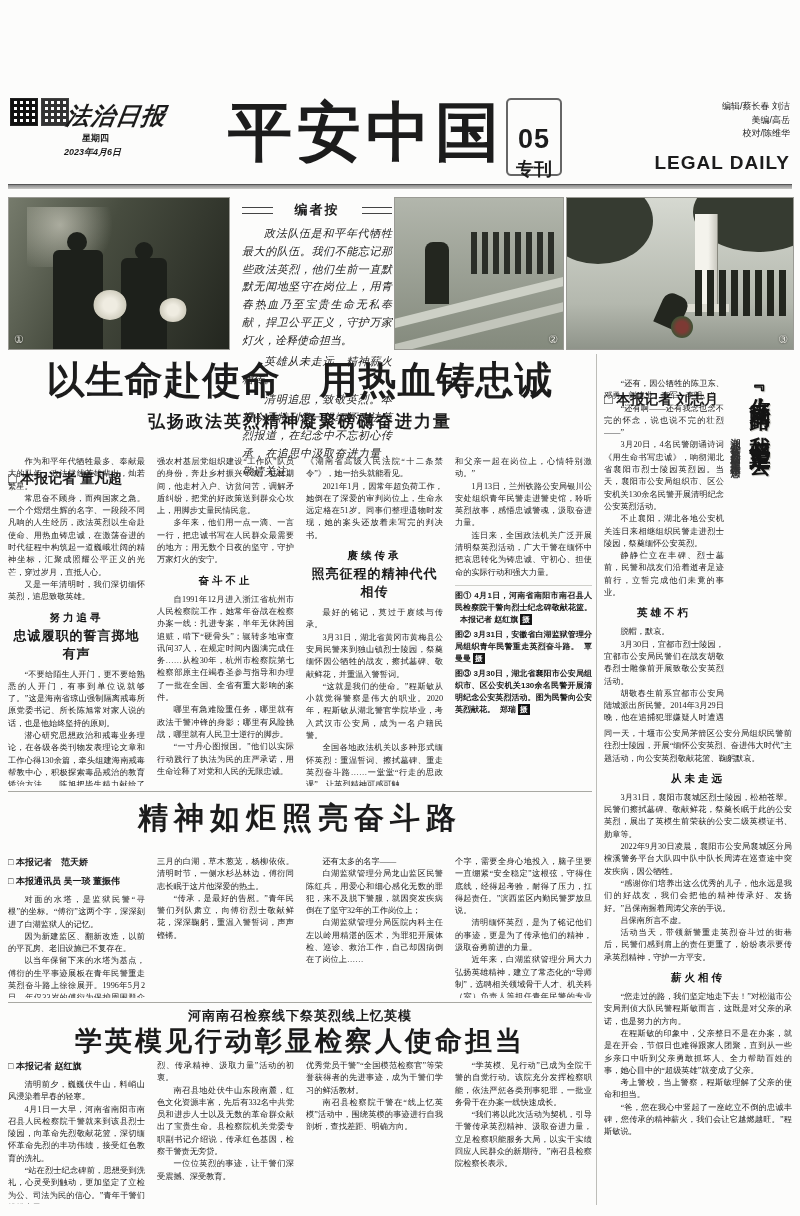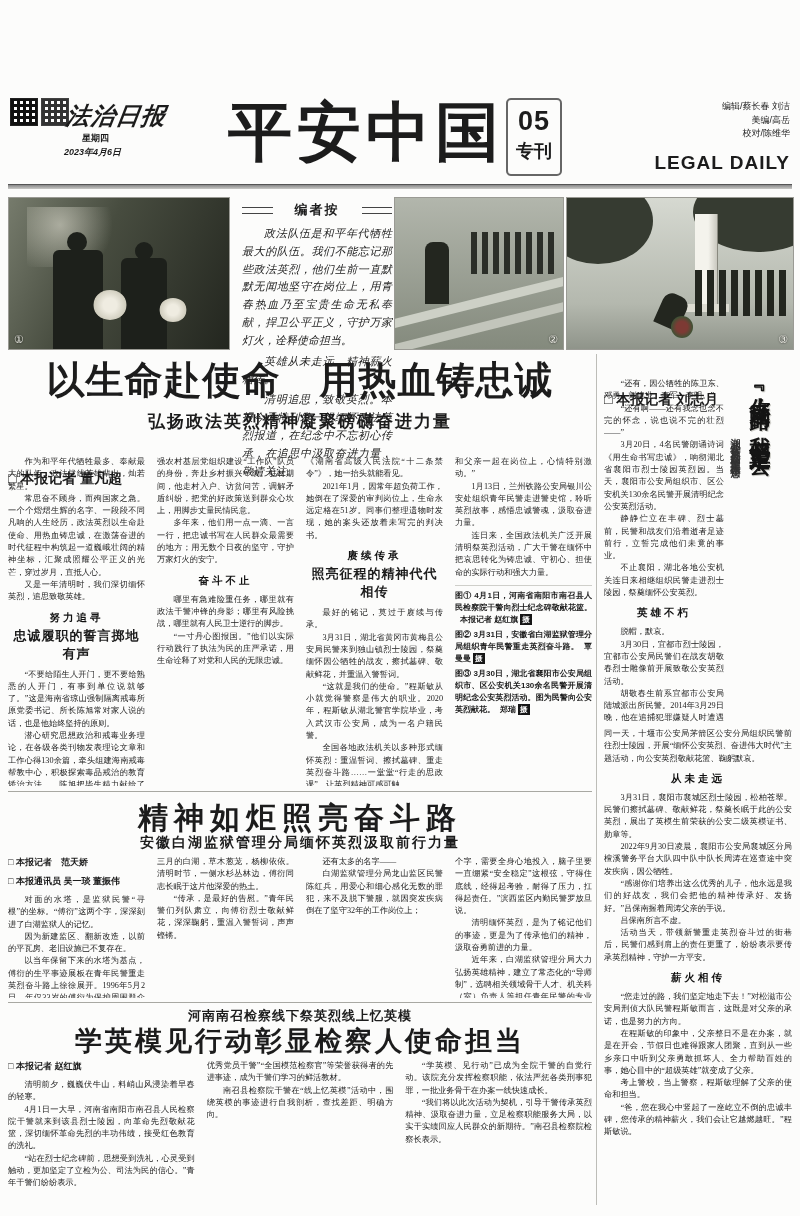--- a/index.html
+++ b/index.html
@@ -12,21 +12,21 @@
       background:
         repeating-linear-gradient(0deg,#111 0 3px,transparent 3px 6px),
         repeating-linear-gradient(90deg,#111 0 3px,#fff 3px 6px);}
   .brand{font-family:"DejaVu Serif",serif;font-style:italic;font-weight:bold;
          font-size:24px;transform:skew(-8deg);letter-spacing:1px;}
   .mh-small{font-size:9px;font-weight:bold;font-family:"Liberation Sans",sans-serif;}
   .mh-title{font-family:"Liberation Sans",sans-serif;font-weight:900;font-size:64px;
             letter-spacing:5px;line-height:1;}
   .pagebox{width:52px;height:74px;border:2px solid #666;border-radius:5px;
            text-align:center;font-family:"Liberation Sans",sans-serif;}
-  .pagebox .no{font-size:27px;font-weight:bold;letter-spacing:1px;margin-top:6px;}
+  .pagebox .no{font-size:27px;font-weight:bold;letter-spacing:1px;margin-top:24px;}
   .pagebox .ed{font-size:18px;font-weight:bold;margin-top:2px;}
   .staff{font-size:9px;text-align:right;line-height:1.5;font-family:"Liberation Sans",sans-serif;}
   .latin{font-family:"Liberation Sans",sans-serif;font-weight:900;font-size:19px;letter-spacing:1px;}
   .mh-rule{height:4px;background:linear-gradient(#888,#c9c9c6);border-top:1px solid #555;}
   
   .photo{border:1px solid #9a9a94;overflow:hidden;}
   .badge{position:absolute;color:#f2f2ea;font-size:11px;line-height:1;
          text-shadow:0 0 2px #000;font-family:"Liberation Sans",sans-serif;}
   
   .note{border:0;padding:2px 6px;}
@@ -176,20 +176,21 @@
         </div>
         <p class="para">“不要给陌生人开门，更不要给熟悉的人开门，有事到单位说就够了。”这是海南省琼山强制隔离戒毒所原党委书记、所长陈旭常对家人说的话，也是他始终坚持的原则。</p>
         <p class="para">潜心研究思想政治和戒毒业务理论，在各级各类刊物发表理论文章和工作心得130余篇，牵头组建海南戒毒帮教中心，积极探索毒品戒治的教育矫治方法……陈旭把毕生精力献给了挚爱的司法行政戒毒事业。</p>
       </div>
     <div class="col">
         <p class="para cont">强农村基层党组织建设“工作队”队员的身份，奔赴乡村振兴一线。驻村期间，他走村入户、访贫问苦，调解矛盾纠纷，把党的好政策送到群众心坎上，用脚步丈量民情民意。</p>
         <p class="para">多年来，他们用一点一滴、一言一行，把忠诚书写在人民群众最需要的地方；用无数个日夜的坚守，守护万家灯火的安宁。</p>
         <div class="subhead">
           <div class="sub-k">奋斗不止</div>
         </div>
+        <p class="para">自1991年12月进入浙江省杭州市人民检察院工作，她常年奋战在检察办案一线：扎进专案，半年无休跨国追赃，啃下“硬骨头”；辗转多地审查讯问37人，在规定时间内圆满完成任务……从检30年，杭州市检察院第七检察部原主任竭春圣参与指导和办理了一批在全国、全省有重大影响的案件。</p>
         <p class="para">哪里有急难险重任务，哪里就有政法干警冲锋的身影；哪里有风险挑战，哪里就有人民卫士逆行的脚步。</p>
         <p class="para">“一寸丹心图报国。”他们以实际行动践行了执法为民的庄严承诺，用生命诠释了对党和人民的无限忠诚。</p>
       </div>
     <div class="col">
         <p class="para cont">《湖南省高级人民法院“十二条禁令”》，她一抬头就能看见。</p>
         <p class="para">2021年1月，因常年超负荷工作，她倒在了深爱的审判岗位上，生命永远定格在51岁。同事们整理遗物时发现，她的案头还放着未写完的判决书。</p>
         <div class="subhead">
           <div class="sub-k">赓续传承</div>
           <div class="sub-t">照亮征程的精神代代相传</div>
         </div>
@@ -211,22 +212,22 @@
   </div>
 
   <div class="abs vrule" style="left:596px;top:354px;height:851px;"></div>
 
   <div class="abs byline" style="left:604px;top:358px;">□ 本报记者 刘志月</div>
 
   <div class="abs" style="left:604px;top:378px;width:120px;height:344px;overflow:hidden;">
       <p class="para">“还有，因公牺牲的陈卫东、邓勇、刘建业、李军、李明。”</p>
       <p class="para">“还有啊——还有我念也念不完的怀念，说也说不完的壮烈——”</p>
       <p class="para">3月20日，4名民警朗诵诗词《用生命书写忠诚》，响彻湖北省襄阳市烈士陵园英烈园。当天，襄阳市公安局组织市、区公安机关130余名民警开展清明纪念公安英烈活动。</p>
+      <p class="para">不止襄阳，湖北各地公安机关连日来相继组织民警走进烈士陵园，祭奠缅怀公安英烈。</p>
       <p class="para">静静伫立在丰碑、烈士墓前，民警和战友们沿着逝者足迹前行，立誓完成他们未竟的事业。</p>
-      <p class="para">不止襄阳，湖北各地公安机关连日来相继组织民警走进烈士陵园，祭奠缅怀公安英烈。</p>
       <div class="subhead">
         <div class="sub-k">英雄不朽</div>
       </div>
       <p class="para">脱帽，默哀。</p>
       <p class="para">3月30日，宜都市烈士陵园，宜都市公安局民警们在战友胡敬春烈士雕像前开展致敬公安英烈活动。</p>
       <p class="para">胡敬春生前系宜都市公安局陆城派出所民警。2014年3月29日晚，他在追捕犯罪嫌疑人时遭遇暴力对抗，因伤势过重离世。</p>
     </div>
 
   <div class="abs vsub" style="left:728px;top:430px;height:250px;">湖北公安传承英烈精神坚定理想信念</div>
   <div class="abs vhead" style="left:746px;top:378px;height:344px;">『你走过的路，我们坚定走下去』</div>
@@ -245,57 +246,62 @@
         <div class="sub-k">薪火相传</div>
       </div>
       <p class="para">“您走过的路，我们坚定地走下去！”对松滋市公安局刑侦大队民警程斯敏而言，这既是对父亲的承诺，也是努力的方向。</p>
       <p class="para">在程斯敏的印象中，父亲整日不是在办案，就是在开会，节假日也难得跟家人团聚，直到从一些乡亲口中听到父亲勇敢抓坏人、全力帮助百姓的事，她心目中的“超级英雄”就变成了父亲。</p>
       <p class="para">考上警校，当上警察，程斯敏理解了父亲的使命和担当。</p>
       <p class="para">“爸，您在我心中竖起了一座屹立不倒的忠诚丰碑，您传承的精神薪火，我们会让它越燃越旺。”程斯敏说。</p>
     </div>
 
   <div class="abs hrule" style="left:8px;top:791px;width:584px;"></div>
   <div class="abs h-story2" style="left:8px;top:798px;width:584px;">精神如炬照亮奋斗路</div>
-  <div class="abs h-story2sub" style="left:8px;top:834px;width:584px;">安徽白湖监狱管理分局缅怀英烈汲取前行力量</div>
 
   <div class="abs cols" style="left:8px;top:856px;width:584px;height:142px;">
     <div class="col">
         <p class="by2">□ 本报记者　范天娇</p>
         <p class="by2">□ 本报通讯员 吴一琰 董振伟</p>
         <p class="para">对面的水塔，是监狱民警“寻根”的坐标。“傅衍”这两个字，深深刻进了白湖监狱人的记忆。</p>
         <p class="para">因为新建监区、翻新改造，以前的平瓦房、老旧设施已不复存在。</p>
         <p class="para">以当年保留下来的水塔为基点，傅衍的生平事迹展板在青年民警重走英烈奋斗路上徐徐展开。1996年5月2日，年仅33岁的傅衍为保护周围群众的安全，在监区内与歹徒英勇搏斗、壮烈牺牲，先后被司法部、民政部追授荣誉称号。</p>
       </div>
     <div class="col">
         <p class="para cont">三月的白湖，草木葱茏，杨柳依依。清明时节，一侧水杉丛林边，傅衍同志长眠于这片他深爱的热土。</p>
         <p class="para">“传承，是最好的告慰。”青年民警们列队肃立，向傅衍烈士敬献鲜花，深深鞠躬，重温入警誓词，声声铿锵。</p>
       </div>
     <div class="col">
         <p class="para">还有太多的名字——</p>
         <p class="para">白湖监狱管理分局龙山监区民警陈红兵，用爱心和细心感化无数的罪犯，来不及脱下警服，就因突发疾病倒在了坚守32年的工作岗位上；</p>
+        <p class="para">白湖监狱管理分局医院内科主任左以岭用精湛的医术，为罪犯开展体检、巡诊、救治工作，自己却因病倒在了岗位上……</p>
       </div>
     <div class="col">
         <p class="para cont">个字，需要全身心地投入，脑子里要一直绷紧“安全稳定”这根弦，守得住底线，经得起考验，耐得了压力，扛得起责任。”滨西监区内勤民警罗放旦说。</p>
         <p class="para">清明缅怀英烈，是为了铭记他们的事迹，更是为了传承他们的精神，汲取奋勇前进的力量。</p>
         <p class="para">近年来，白湖监狱管理分局大力弘扬英雄精神，建立了常态化的“导师制”，选聘相关领域骨干人才、机关科（室）负责人等担任青年民警的专业导师，以“师带徒、老带新”的方式，让新警尽快适应工作环境，让导师在互动中教学相长。</p>
       </div>
   </div>
 
   <div class="abs hrule" style="left:8px;top:1002px;width:584px;"></div>
   <div class="abs h-story3" style="left:8px;top:1023px;width:584px;">学英模见行动彰显检察人使命担当</div>
   <div class="abs h-kicker" style="left:8px;top:1007px;width:584px;">河南南召检察线下祭英烈线上忆英模</div>
 
   <div class="abs cols" style="left:8px;top:1060px;width:584px;height:144px;">
     <div class="col">
         <p class="by2">□ 本报记者 赵红旗</p>
         <p class="para">清明前夕，巍巍伏牛山，料峭山风浸染着早春的轻寒。</p>
         <p class="para">4月1日一大早，河南省南阳市南召县人民检察院干警就来到该县烈士陵园，向革命先烈敬献花篮，深切缅怀革命先烈的丰功伟绩，接受红色教育的洗礼。</p>
         <p class="para">“站在烈士纪念碑前，思想受到洗礼，心灵受到触动，更加坚定了立检为公、司法为民的信心。”青年干警们纷纷表示。</p>
       </div>
     <div class="col">
+        <p class="para cont">烈、传承精神、汲取力量”活动的初衷。</p>
+        <p class="para">南召县地处伏牛山东段南麓，红色文化资源丰富，先后有332名中共党员和进步人士以及无数的革命群众献出了宝贵生命。县检察院机关党委专职副书记介绍说，传承红色基因，检察干警责无旁贷。</p>
+        <p class="para">一位位英烈的事迹，让干警们深受震撼、深受教育。</p>
+      </div>
+    <div class="col">
         <p class="para cont">优秀党员干警”“全国模范检察官”等荣誉获得者的先进事迹，成为干警们学习的鲜活教材。</p>
         <p class="para">南召县检察院干警在“线上忆英模”活动中，围绕英模的事迹进行自我剖析，查找差距、明确方向。</p>
       </div>
     <div class="col">
         <p class="para">“学英模、见行动”已成为全院干警的自觉行动。该院充分发挥检察职能，依法严惩各类刑事犯罪，一批业务骨干在办案一线快速成长。</p>
         <p class="para">“我们将以此次活动为契机，引导干警传承英烈精神、汲取奋进力量，立足检察职能服务大局，以实干实绩回应人民群众的新期待。”南召县检察院检察长表示。</p>
       </div>
   </div>
 
 </div>

